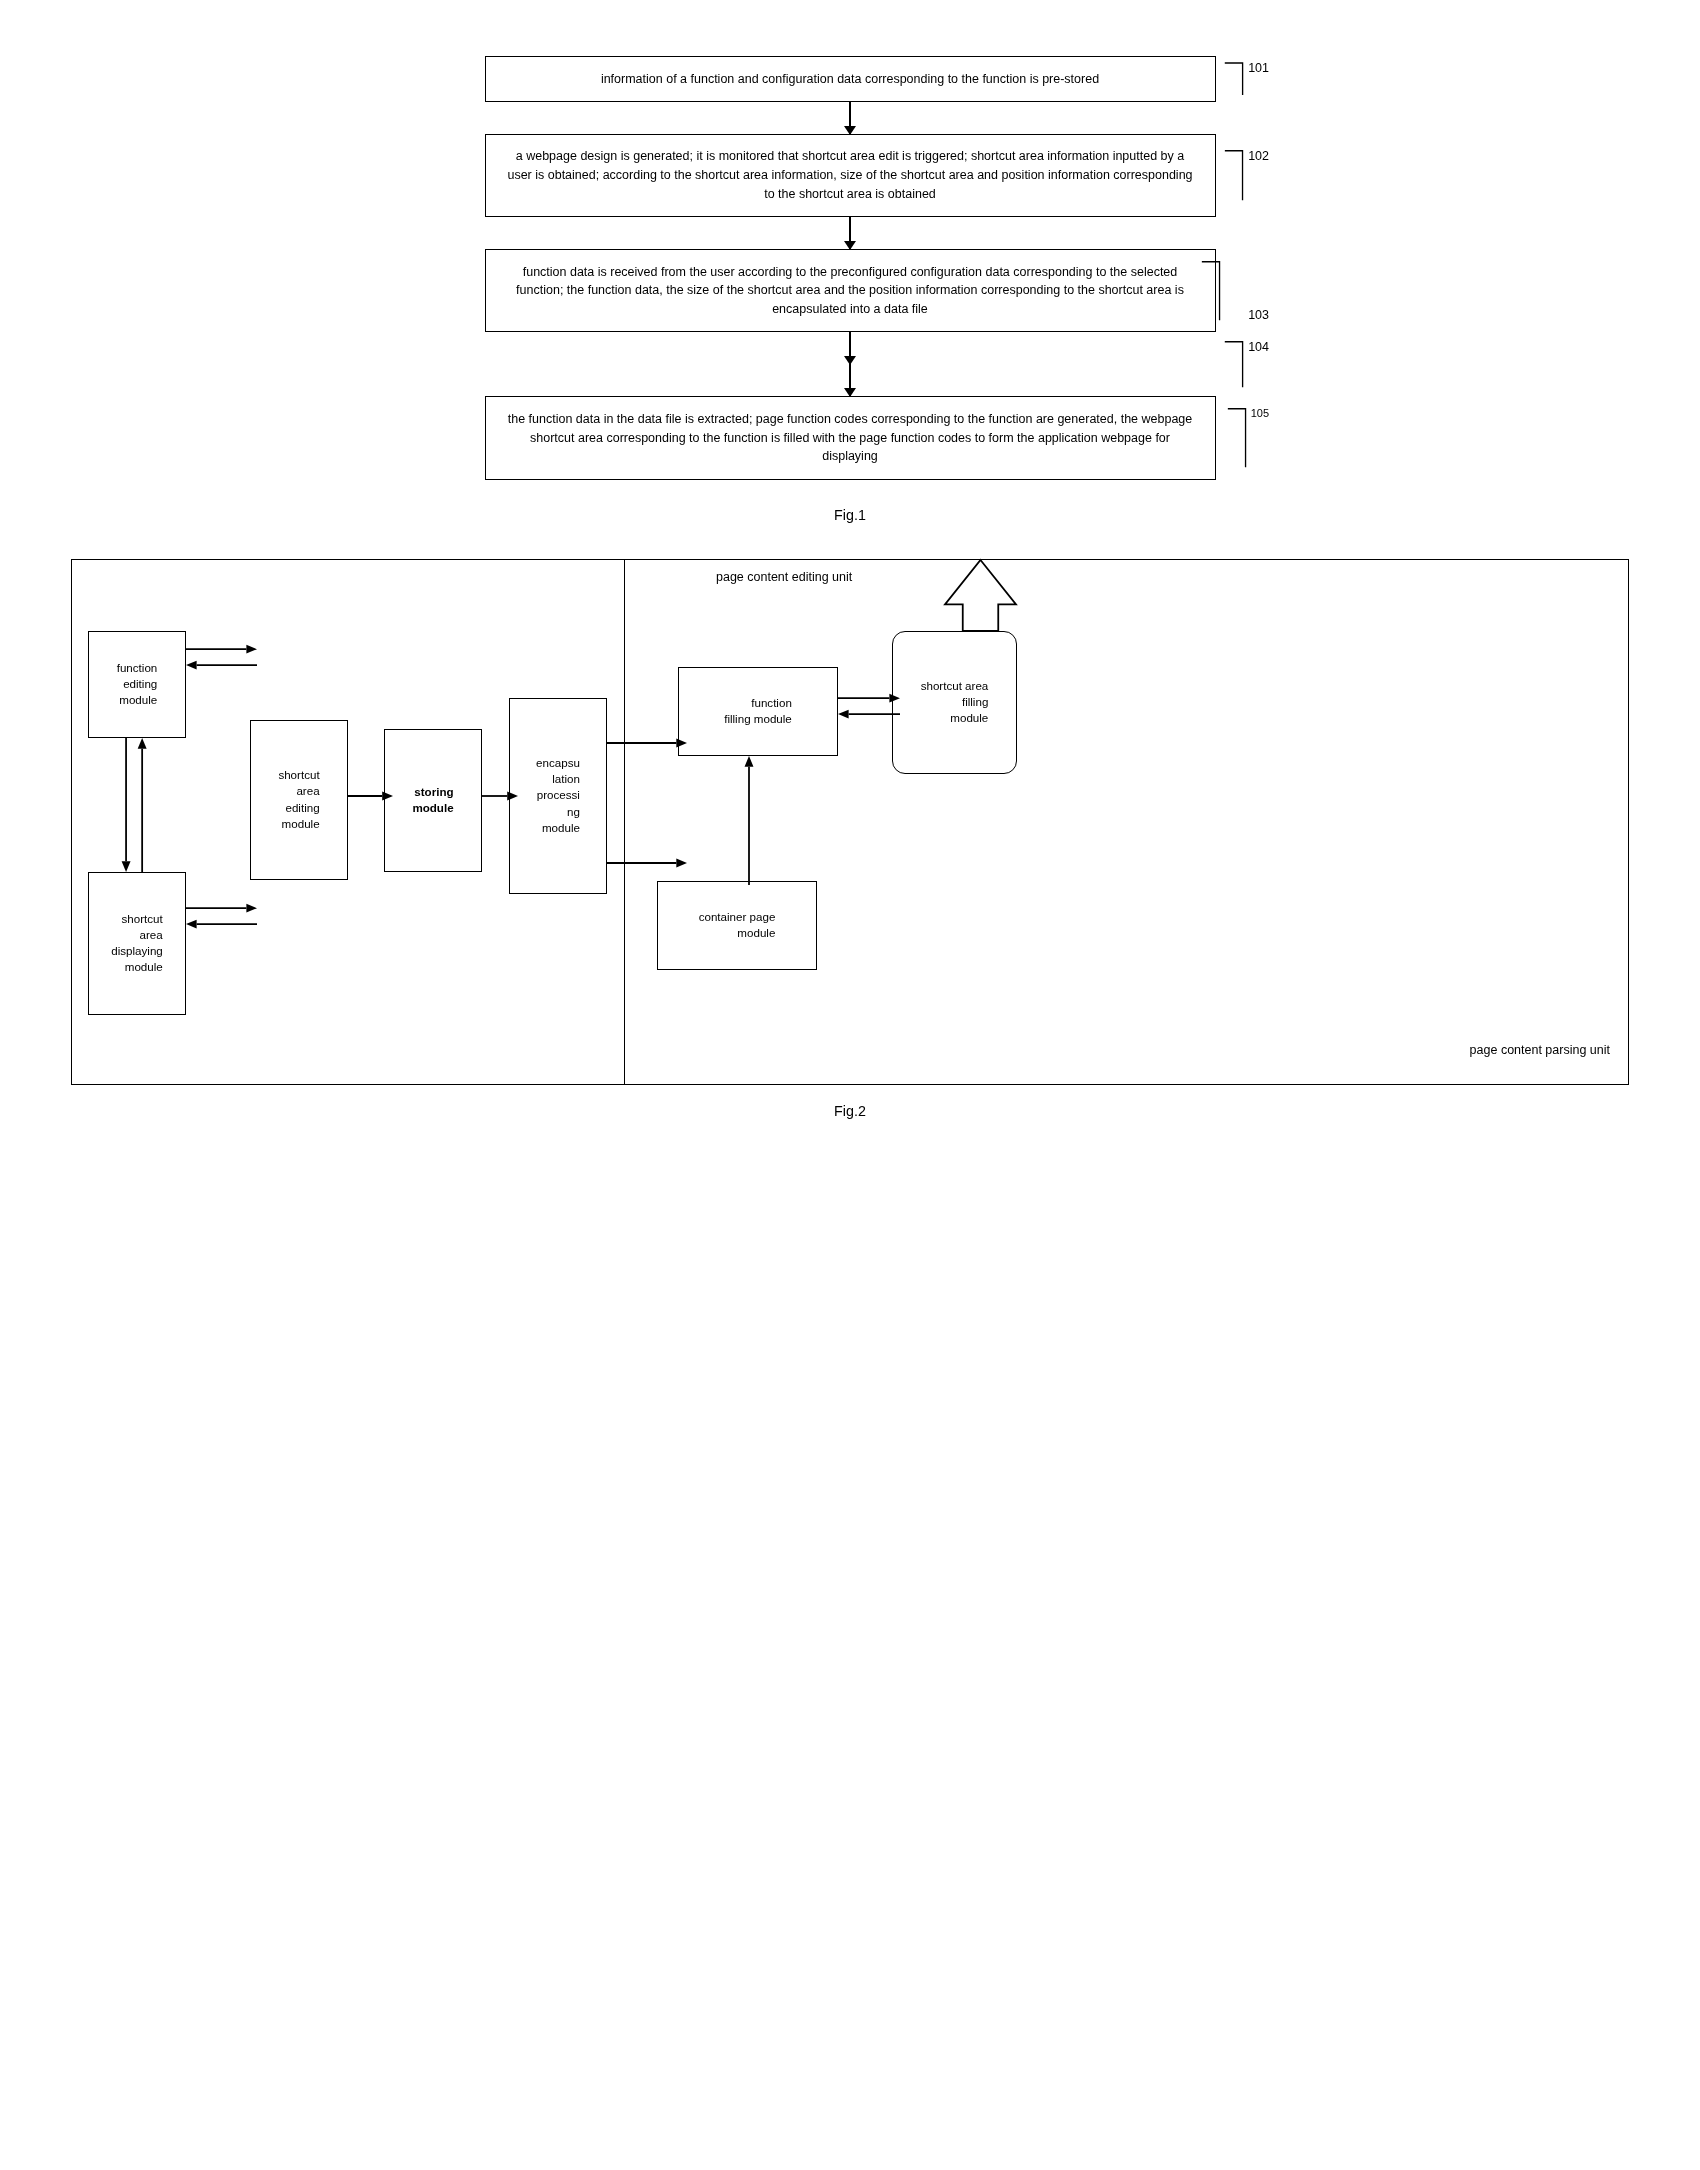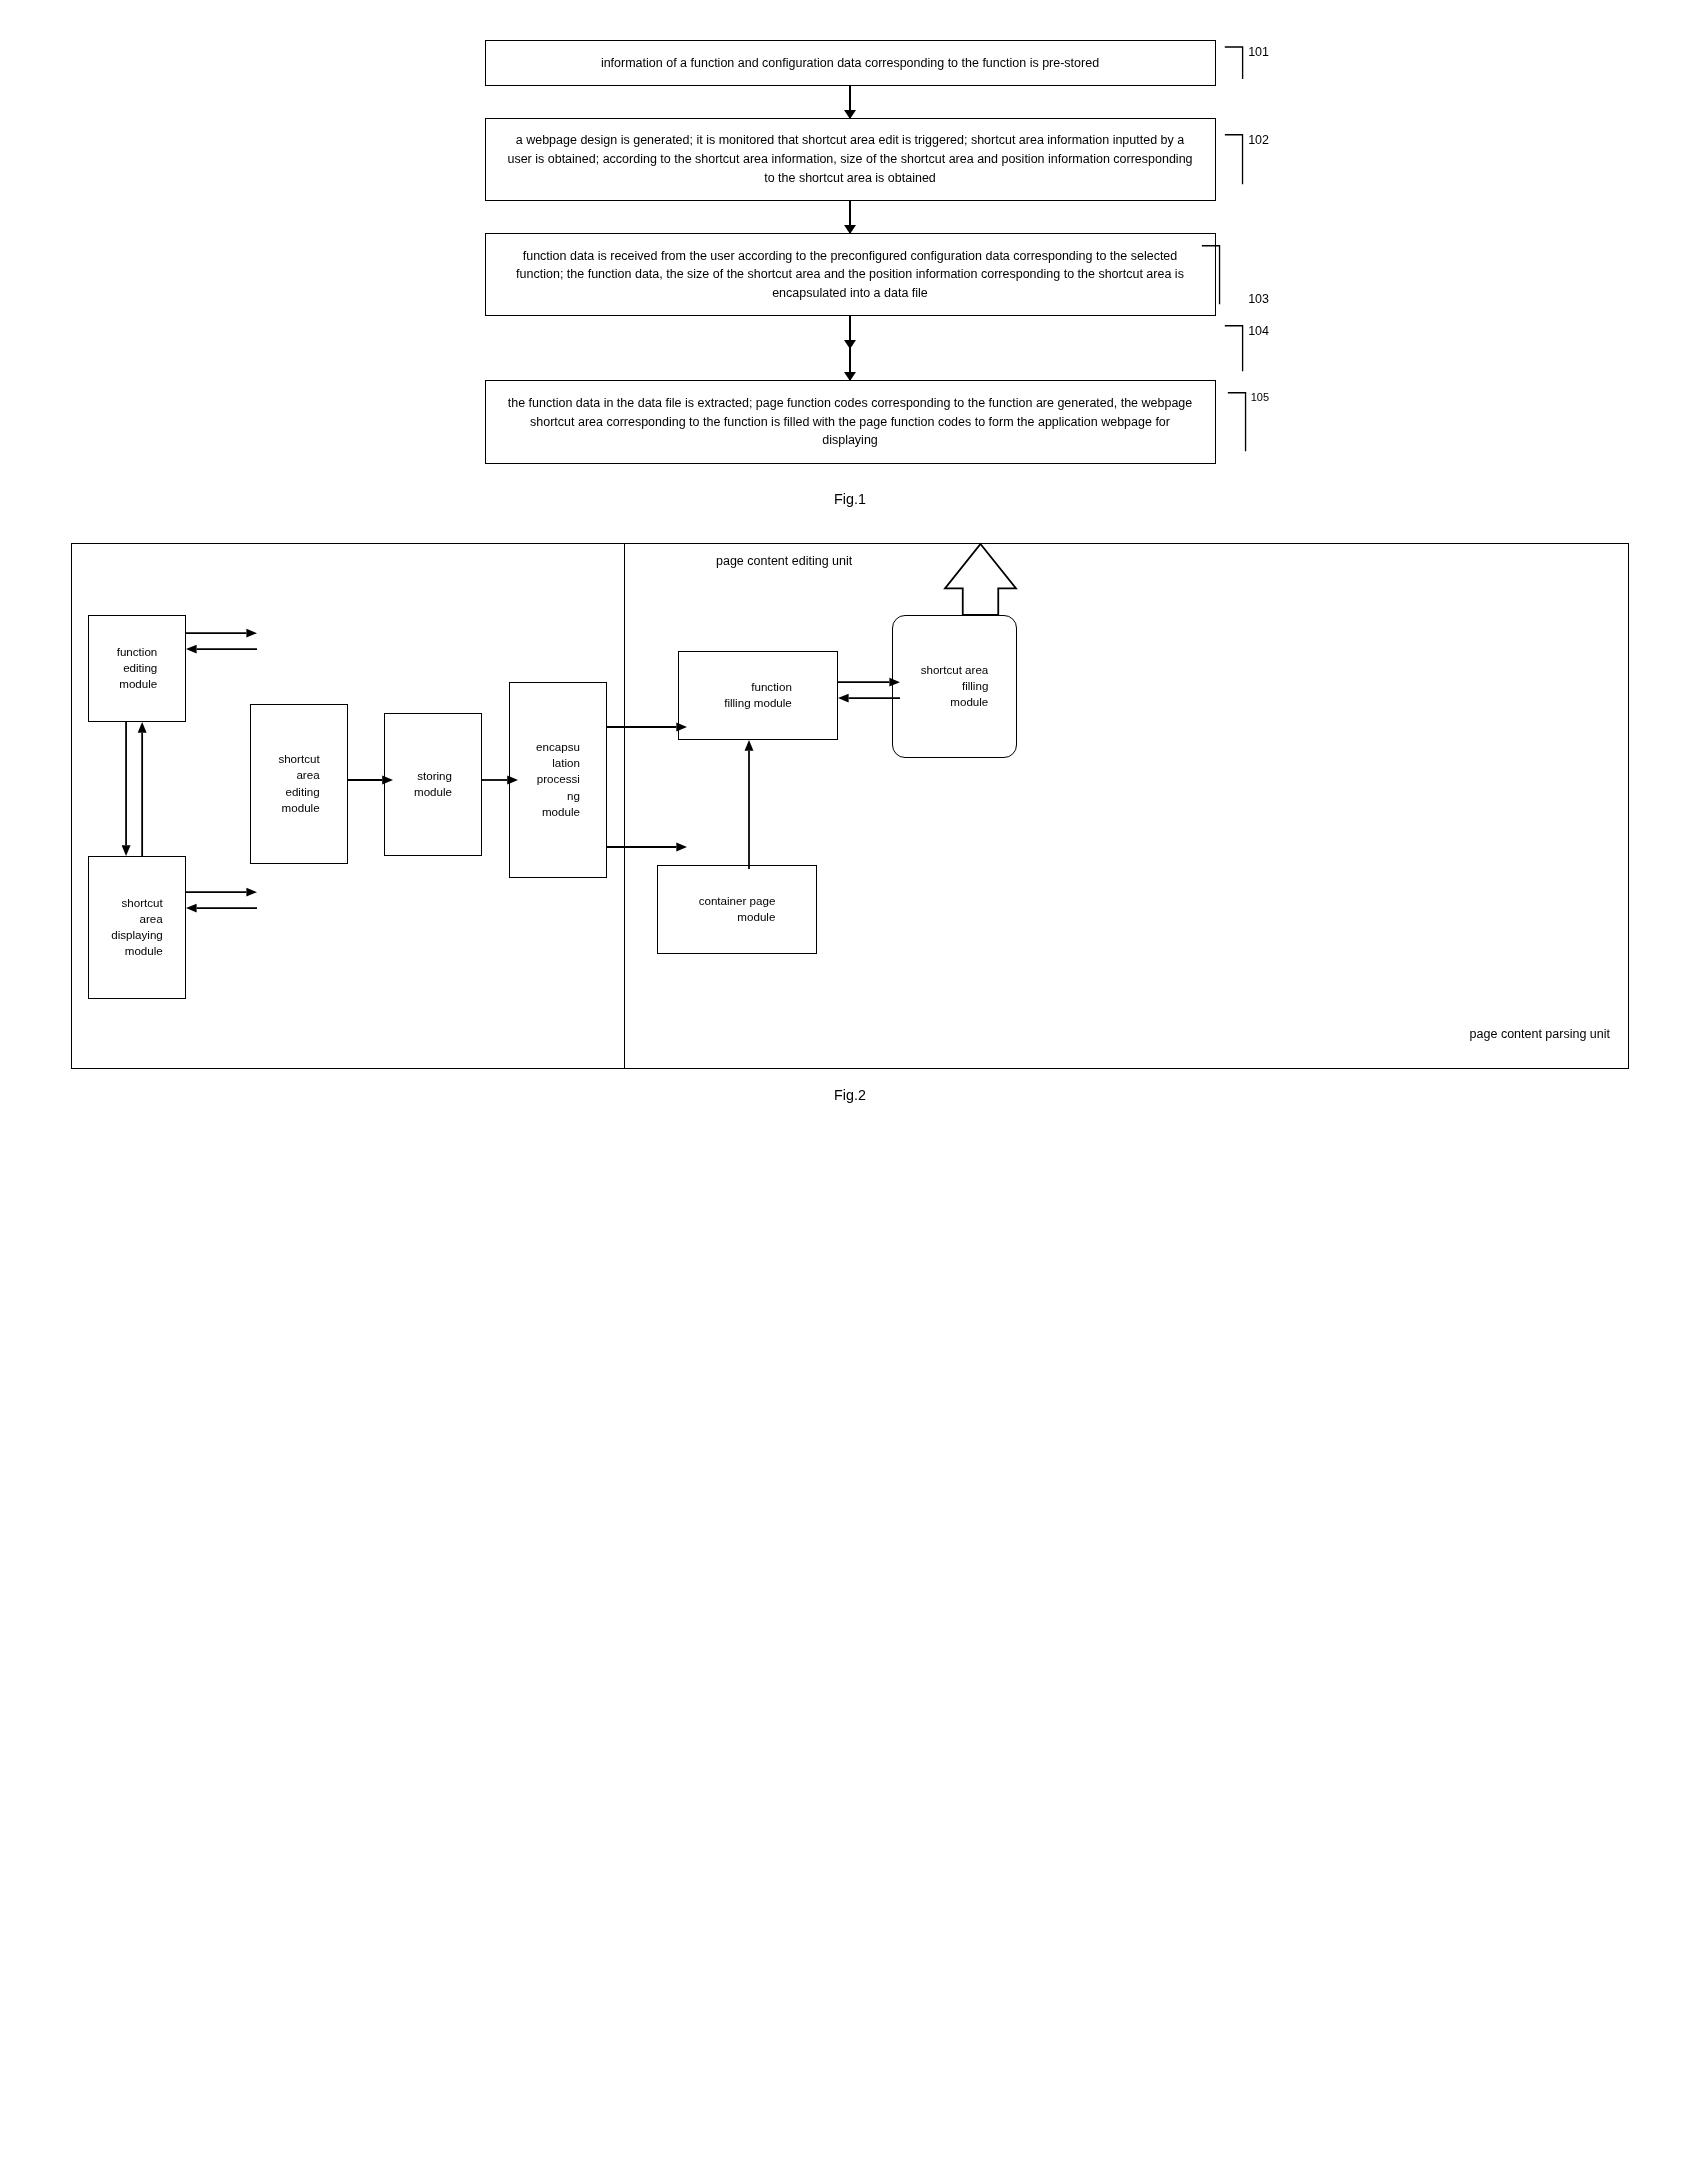--- a/index.html
+++ b/index.html
@@ -11,21 +11,21 @@
       min-height: 2171px;
       padding: 36px 71px;
     }
 
     
     .flowchart {
       display: flex;
       flex-direction: column;
       align-items: center;
       gap: 0;
-      margin-top: 4px;
+      margin-top: 20px;
     }
 
     .flow-step {
       display: flex;
       align-items: center;
       width: 100%;
       justify-content: center;
       position: relative;
     }
 
@@ -188,21 +188,21 @@
     </div>
 
     <div class="block" style="left:178px; top:160px; width:98px; height:160px;">
       <span style="white-space:pre-line;">shortcut
 area
 editing
 module</span>
     </div>
 
     <div class="block" style="left:312px; top:169px; width:98px; height:143px;">
-      <span style="white-space:pre-line;">storing
+      <span style="white-space:pre-line;font-weight:bold;">storing
 module</span>
     </div>
 
     <div class="block" style="left:437px; top:138px; width:98px; height:196px;">
       <span style="white-space:pre-line;">encapsu
 lation
 processi
 ng
 module</span>
     </div>

